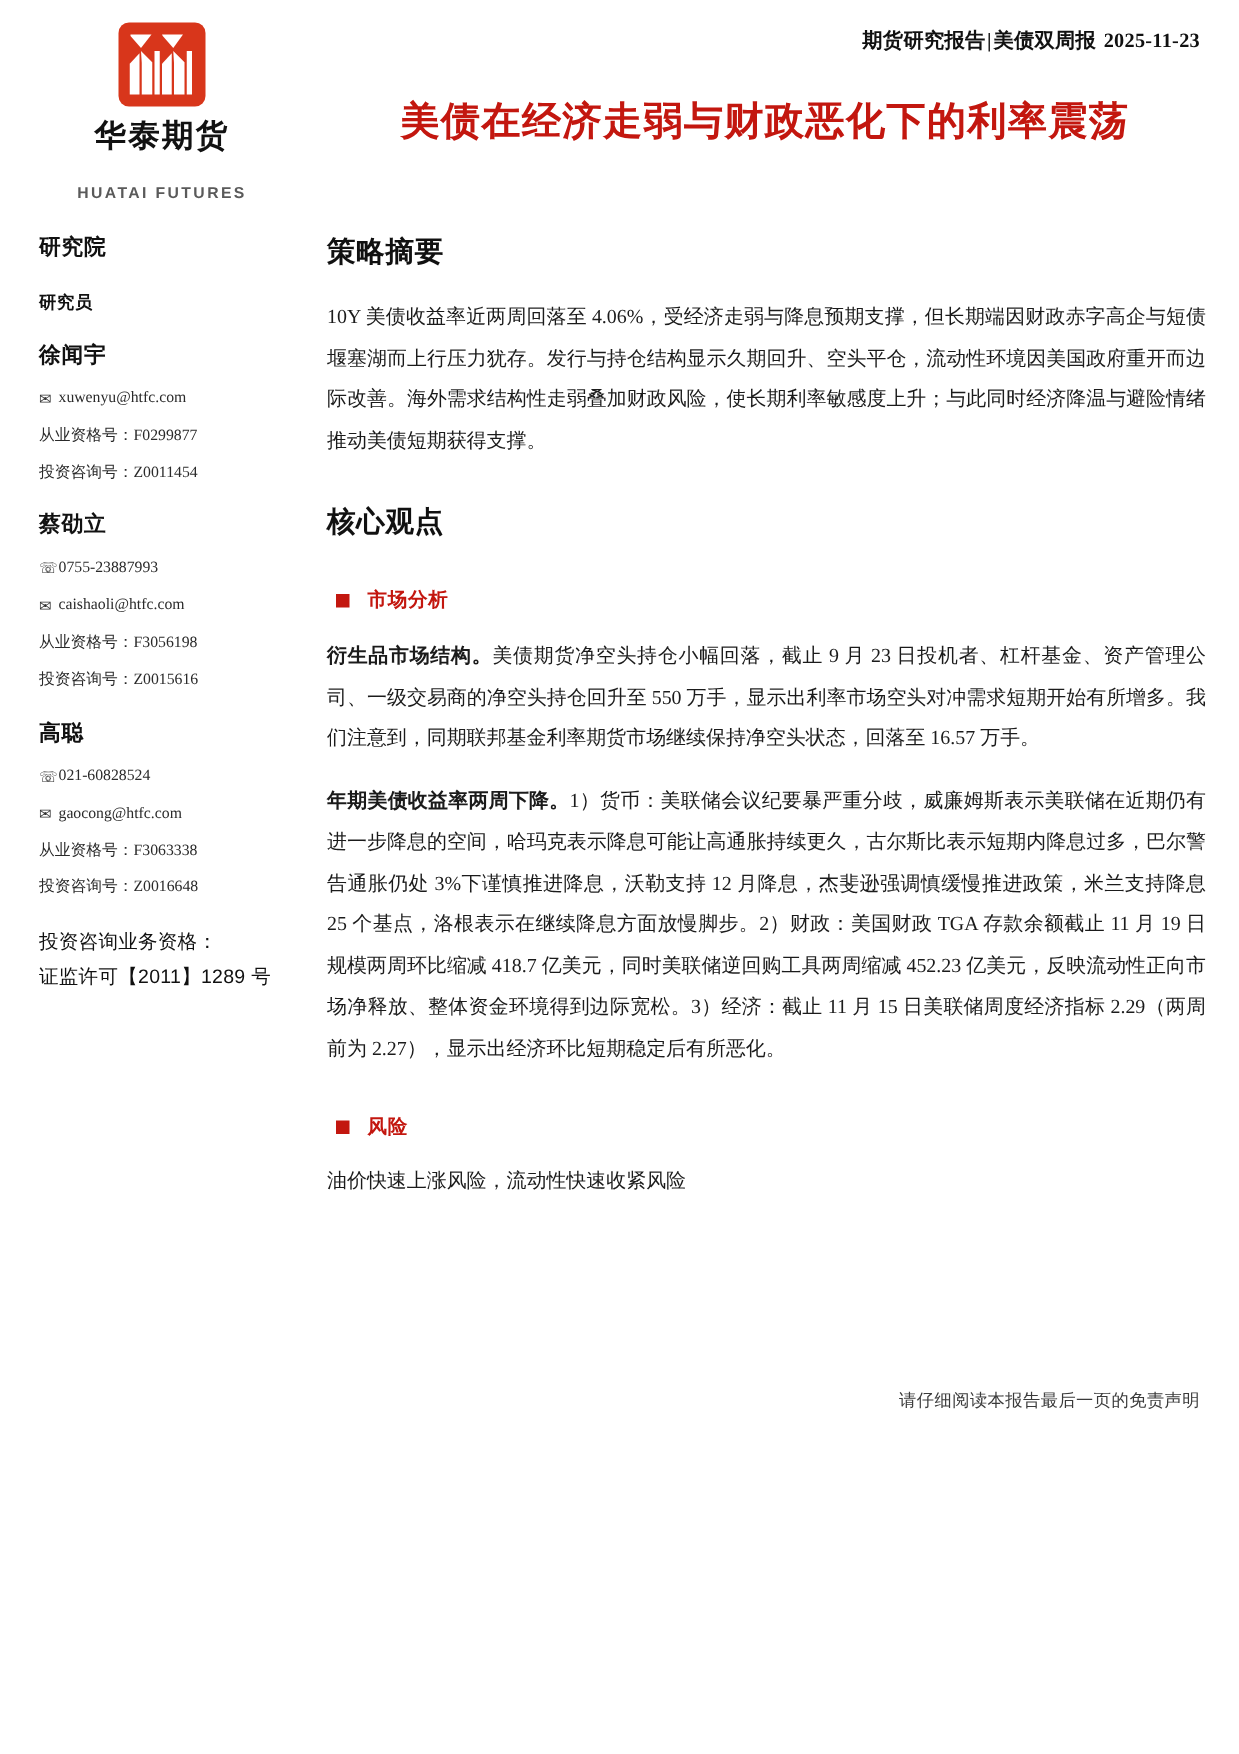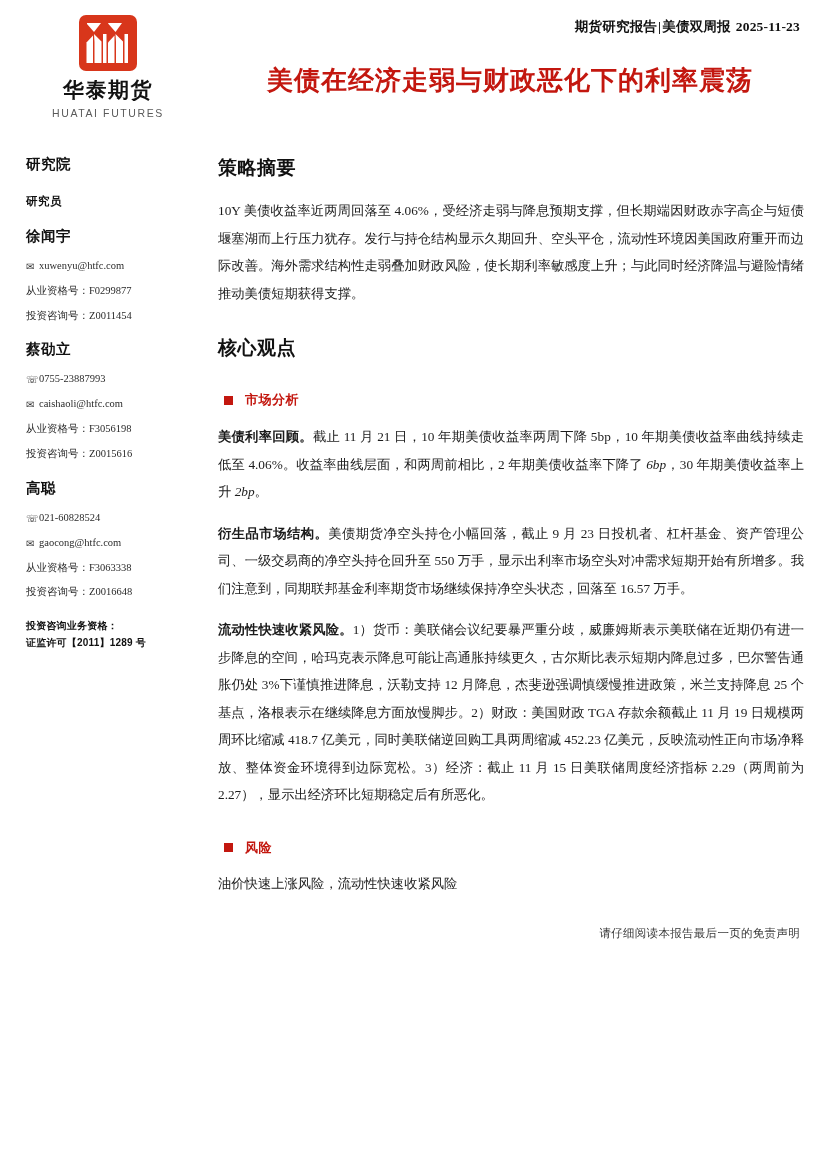--- a/index.html
+++ b/index.html
@@ -66,24 +66,24 @@
   }
   .logo-cn {
     margin-top: 4px;
     font-family: "Liberation Sans", sans-serif;
     font-size: 21px;
     font-weight: bold;
     color: #121212;
     letter-spacing: 1.5px;
   }
   .logo-en {
-    margin-top: 3px;
+    margin-top: 19px;
     font-family: "Liberation Sans", sans-serif;
     font-size: 10.5px;
-    font-weight: normal;
+    font-weight: bold;
     color: #5a5a5a;
     letter-spacing: 1.6px;
   }
 
   
   .sidebar {
     position: absolute;
     top: 155px;
     left: 26px;
     width: 178px;
@@ -124,22 +124,22 @@
   .contact-line .ic {
     display: inline-block;
     width: 13px;
     font-size: 10px;
     color: #333;
     vertical-align: -1px;
   }
   .qual {
     margin-top: 16px;
     font-family: "Liberation Sans", sans-serif;
-    font-size: 10px;
-    font-weight: bold;
+    font-size: 13px;
+    font-weight: normal;
     color: #111;
     line-height: 1.75;
     letter-spacing: 0.2px;
   }
 
   
   .main {
     position: absolute;
     top: 155px;
     left: 218px;
@@ -294,26 +294,25 @@
     <h2 class="sec-heading">策略摘要</h2>
     <p class="body-text">10Y 美债收益率近两周回落至 4.06%，受经济走弱与降息预期支撑，但长期端因财政赤字高企与短债堰塞湖而上行压力犹存。发行与持仓结构显示久期回升、空头平仓，流动性环境因美国政府重开而边际改善。海外需求结构性走弱叠加财政风险，使长期利率敏感度上升；与此同时经济降温与避险情绪推动美债短期获得支撑。</p>
 
     <h2 class="sec-heading second">核心观点</h2>
 
     <div class="bullet-head">
       <span class="bullet-sq"></span>
       <span class="bullet-label">市场分析</span>
     </div>
 
-    <p class="body-text"><b>美债利率回顾。</b><span>截止 11 月 21 日，10 年期美债收益率两周下降 5bp，10 年期美债收益率曲线持续走低至 4.06%。收益率曲线层面，和两周前相比，2 年期美债收益率下降了 </span><i>6bp</i><span>，30 年期美债收益率上升 </span><i>2bp</i><span>。</span></p>
 
 
     <p class="body-text"><b>衍生品市场结构。</b><span>美债期货净空头持仓小幅回落，截止 9 月 23 日投机者、杠杆基金、资产管理公司、一级交易商的净空头持仓回升至 550 万手，显示出利率市场空头对冲需求短期开始有所增多。我们注意到，同期联邦基金利率期货市场继续保持净空头状态，回落至 16.57 万手。</span></p>
 
-    <p class="body-text"><b>流动性快速收紧风险。</b><span>1）货币：美联储会议纪要暴严重分歧，威廉姆斯表示美联储在近期仍有进一步降息的空间，哈玛克表示降息可能让高通胀持续更久，古尔斯比表示短期内降息过多，巴尔警告通胀仍处 3%下谨慎推进降息，沃勒支持 12 月降息，杰斐逊强调慎缓慢推进政策，米兰支持降息 25 个基点，洛根表示在继续降息方面放慢脚步。2）财政：美国财政 TGA 存款余额截止 11 月 19 日规模两周环比缩减 418.7 亿美元，同时美联储逆回购工具两周缩减 452.23 亿美元，反映流动性正向市场净释放、整体资金环境得到边际宽松。3）经济：截止 11 月 15 日美联储周度经济指标 2.29（两周前为 2.27），显示出经济环比短期稳定后有所恶化。</span></p>
+    <p class="body-text"><b>年期美债收益率两周下降。</b><span>1）货币：美联储会议纪要暴严重分歧，威廉姆斯表示美联储在近期仍有进一步降息的空间，哈玛克表示降息可能让高通胀持续更久，古尔斯比表示短期内降息过多，巴尔警告通胀仍处 3%下谨慎推进降息，沃勒支持 12 月降息，杰斐逊强调慎缓慢推进政策，米兰支持降息 25 个基点，洛根表示在继续降息方面放慢脚步。2）财政：美国财政 TGA 存款余额截止 11 月 19 日规模两周环比缩减 418.7 亿美元，同时美联储逆回购工具两周缩减 452.23 亿美元，反映流动性正向市场净释放、整体资金环境得到边际宽松。3）经济：截止 11 月 15 日美联储周度经济指标 2.29（两周前为 2.27），显示出经济环比短期稳定后有所恶化。</span></p>
 
     <div class="bullet-head">
       <span class="bullet-sq"></span>
       <span class="bullet-label">风险</span>
     </div>
 
     <p class="risk-text">油价快速上涨风险，流动性快速收紧风险</p>
   </main>
 
   <div class="footer-note">请仔细阅读本报告最后一页的免责声明</div>

